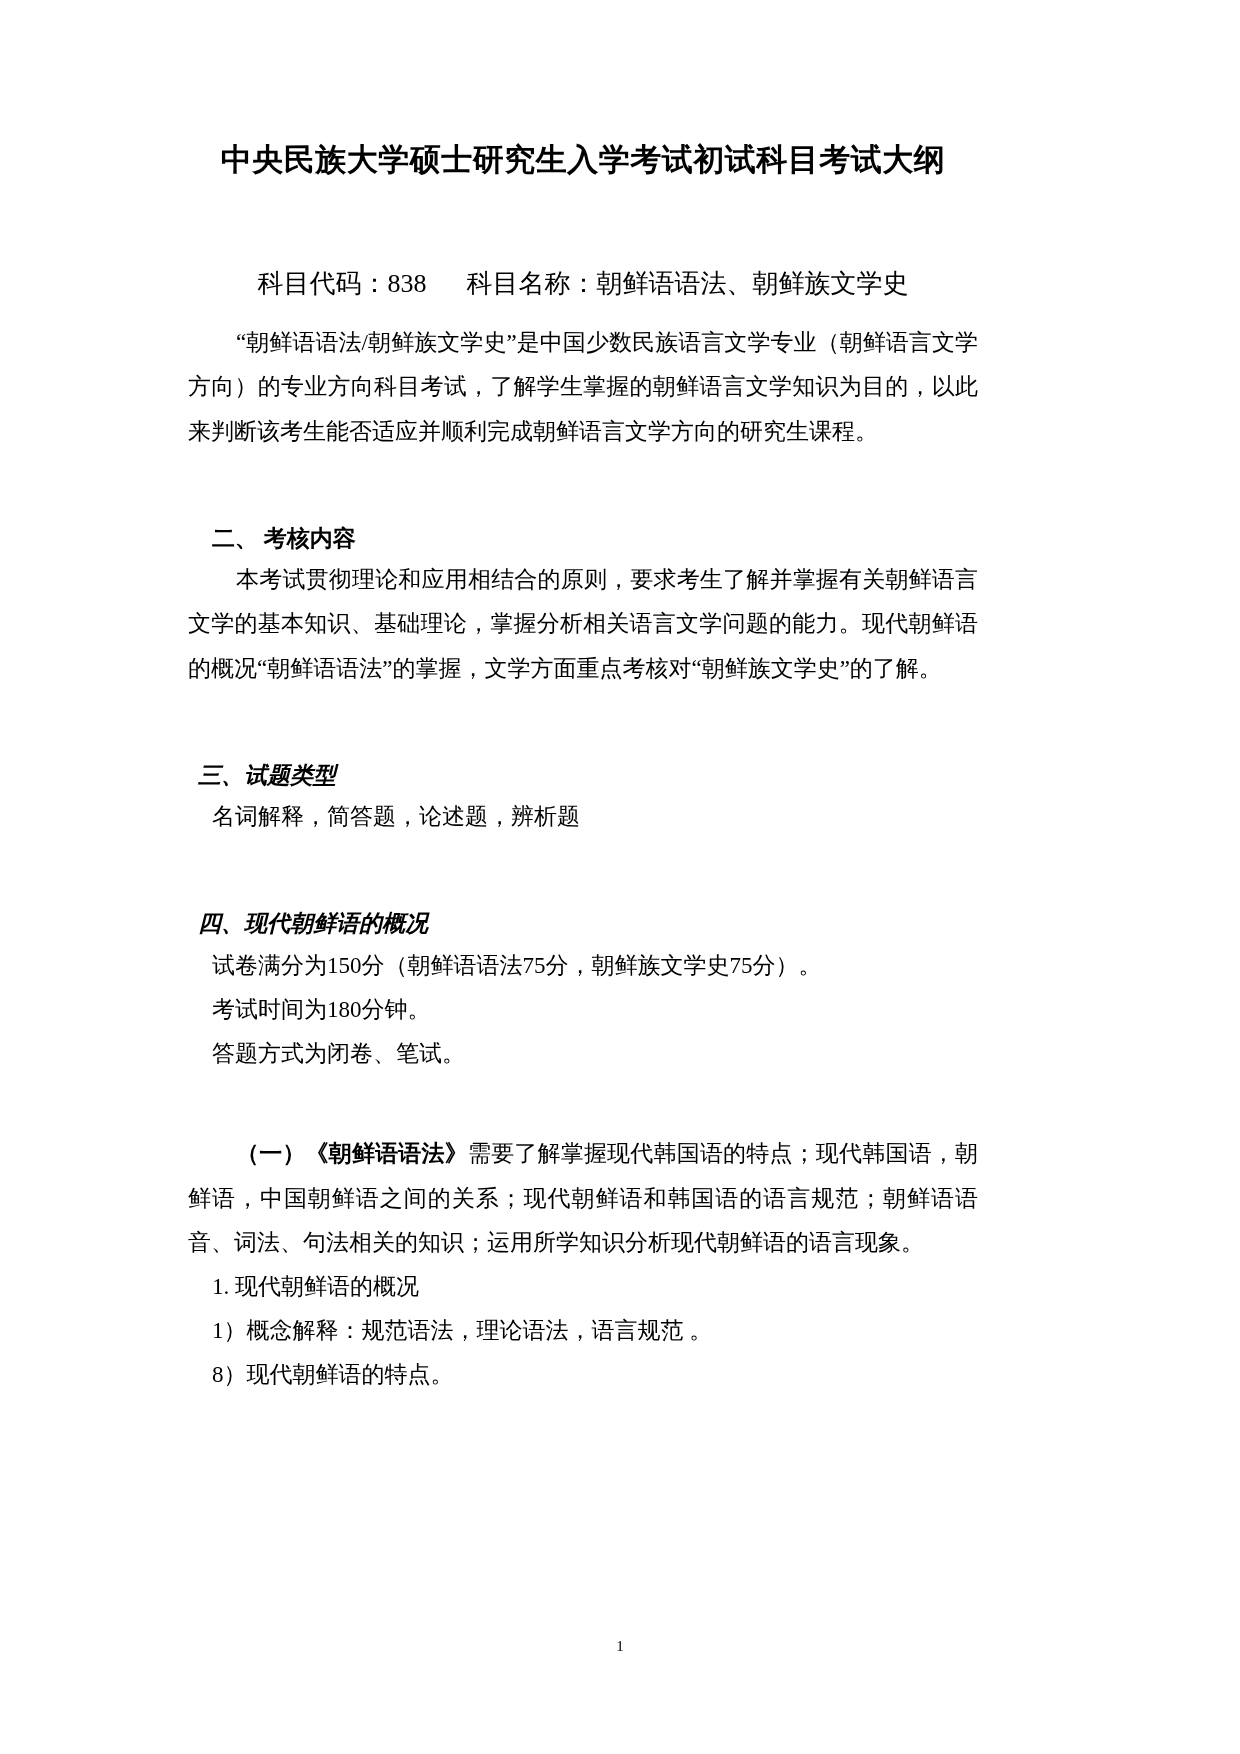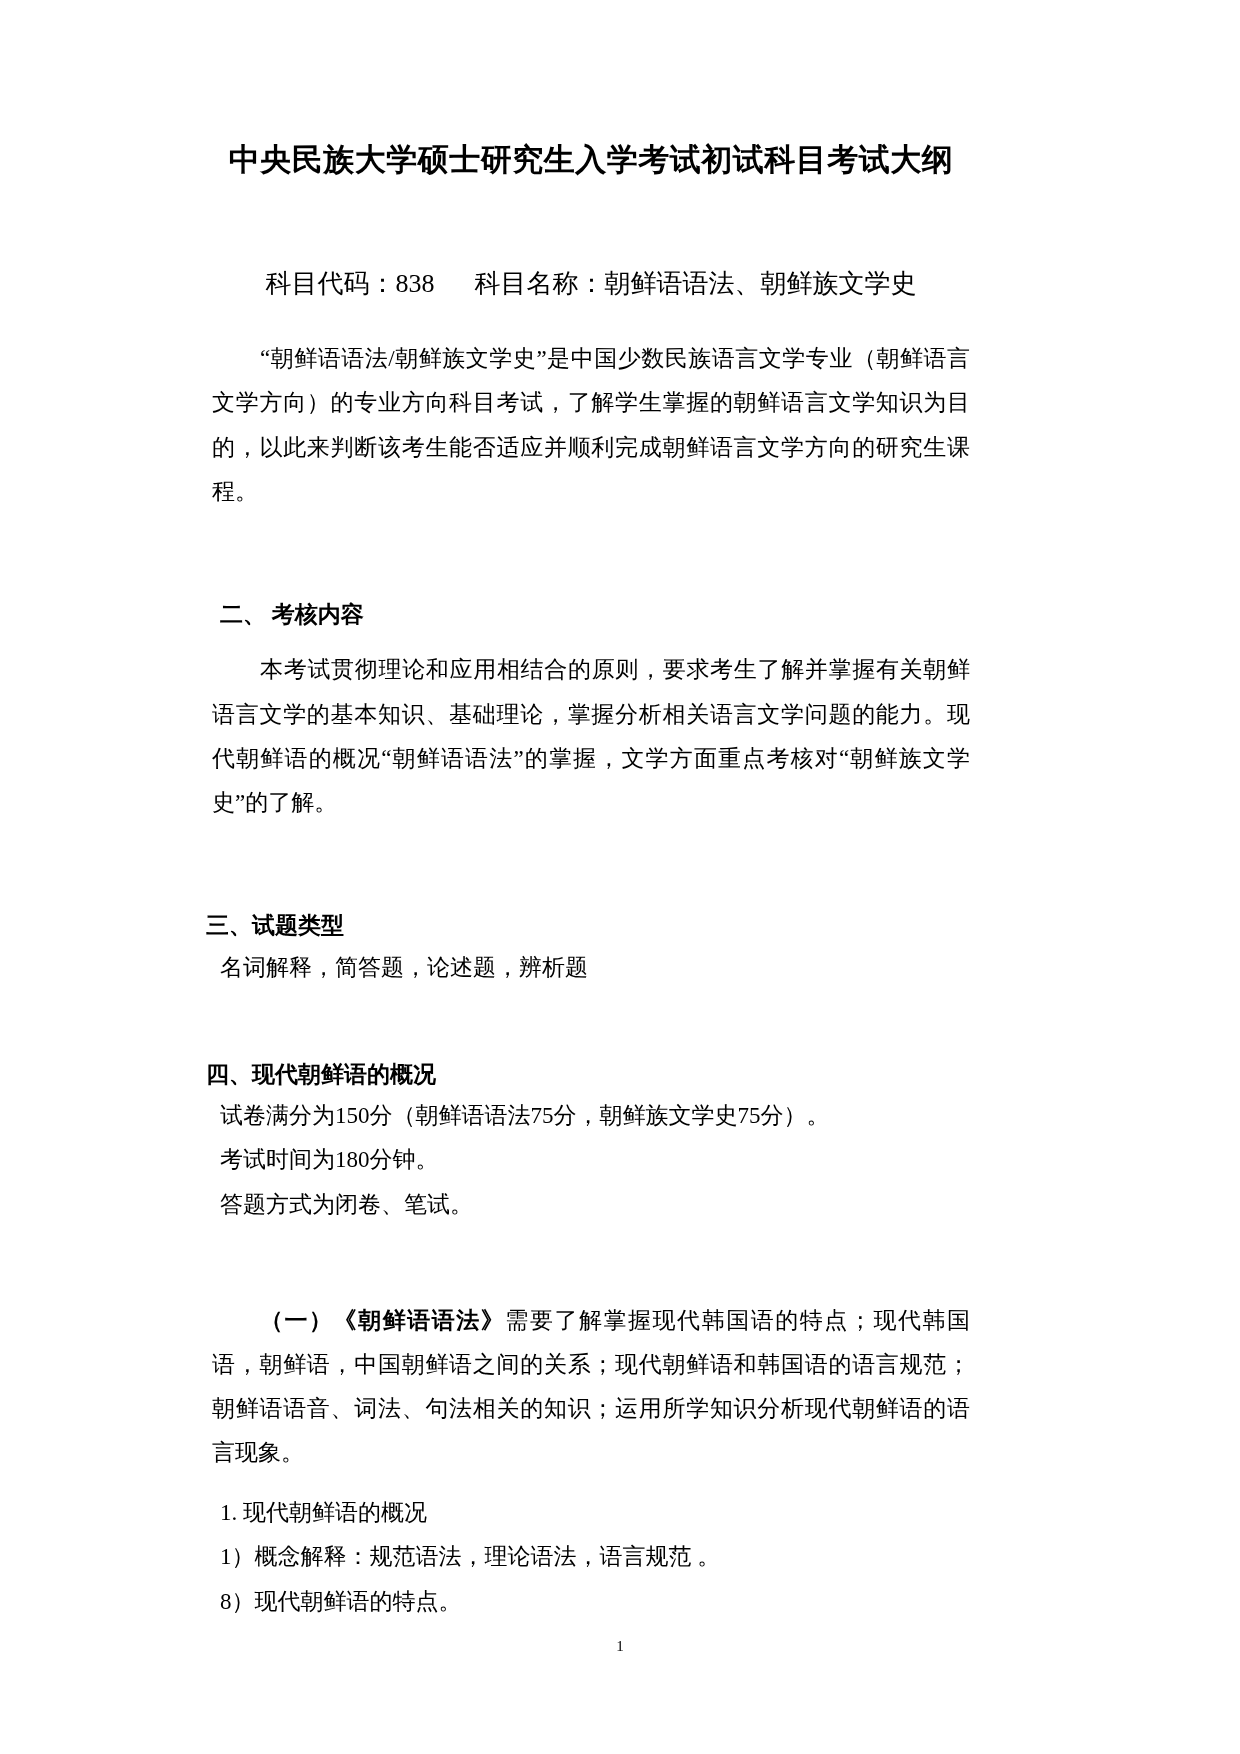--- a/index.html
+++ b/index.html
@@ -17,21 +17,21 @@
   }
   .page {
     position: relative;
     width: 1240px;
     height: 1754px;
     box-sizing: border-box;
     padding: 0;
   }
   .content {
     position: absolute;
-    left: 196px;
+    left: 188px;
     top: 0;
     width: 790px;
   }
 
   
   .doc-title {
     text-align: center;
     font-weight: bold;
     font-size: 31px;
     letter-spacing: 0.5px;
@@ -57,27 +57,28 @@
   .sec-head {
     font-weight: bold;
     font-size: 23px;
     line-height: 1.5;
     margin-top: 34px;
     margin-bottom: 2px;
     padding-left: 24px;
   }
   .sec-head.tight {
     padding-left: 10px;
+    font-style: italic;
   }
 
   
   p.body {
     font-size: 23px;
     line-height: 1.92;
-    margin: 16px;
+    margin: 0;
     text-align: justify;
     text-justify: inter-ideograph;
     text-indent: 48px;
   }
   p.line {
     font-size: 23px;
     line-height: 1.92;
     margin: 0;
     text-indent: 24px;
     font-family: Liberation Serif, serif;

